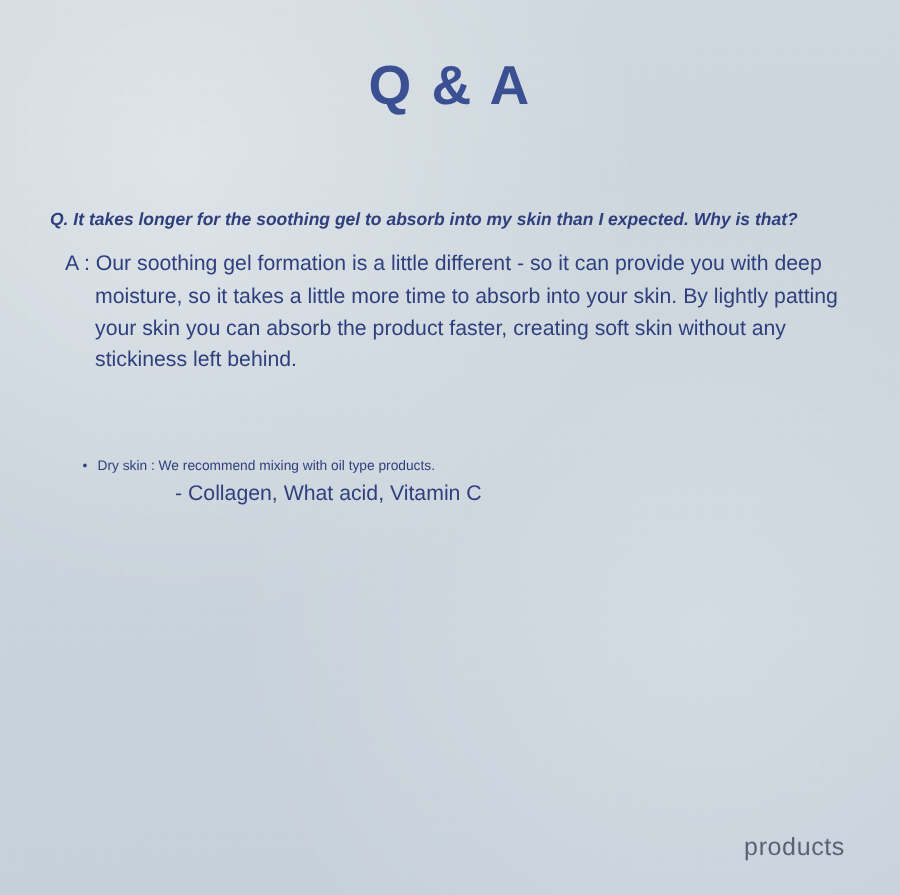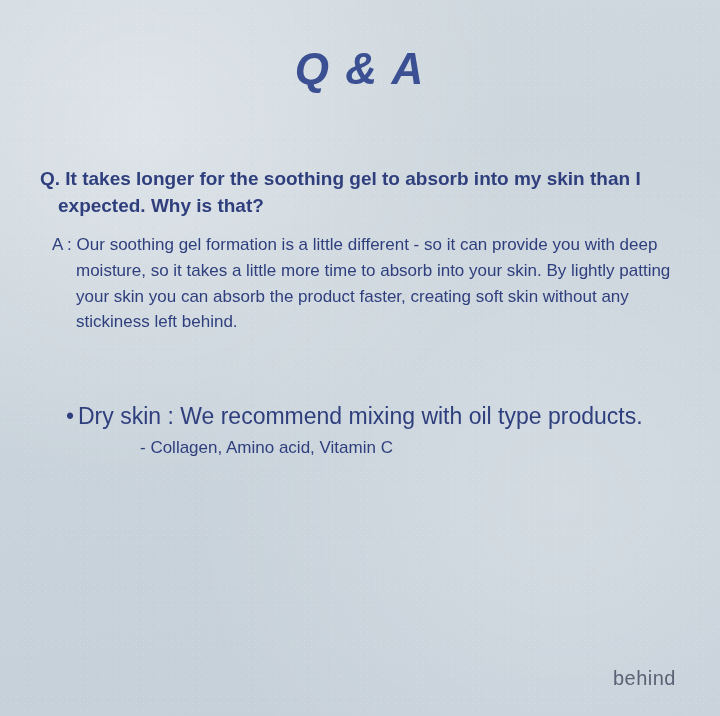--- a/index.html
+++ b/index.html
@@ -37,55 +37,55 @@
   .title {
     position: absolute;
     top: 44px;
     left: 0;
     width: 100%;
     text-align: center;
     font-size: 44px;
     font-weight: bold;
     letter-spacing: 2px;
     color: #3b4f93;
-    font-style: italic;
   }
   .content {
     position: absolute;
     top: 166px;
     left: 40px;
     width: 648px;
   }
   .qa-block {
     margin-bottom: 34px;
   }
   .question {
-    font-size: 19px;
+    font-size: 14px;
     font-weight: bold;
     color: #2f3f7d;
     line-height: 1.42;
     margin: 0 0 8px 0;
     padding-left: 18px;
     text-indent: -18px;
+    font-style: italic;
   }
   .answer {
     font-size: 17px;
     color: #2f3f7d;
     line-height: 1.52;
     margin: 12px;
     padding-left: 24px;
     text-indent: -24px;
   }
   .bullets {
     list-style: none;
     margin: 2px 0 0 0;
     padding: 0 0 0 26px;
   }
   .bullets li {
-    font-size: 23px;
+    font-size: 11px;
     color: #2f3f7d;
     line-height: 1.55;
     position: relative;
     padding-left: 12px;
   }
   .bullets li:before {
     content: "\2022";
     position: absolute;
     left: 0;
     top: 0;
@@ -121,19 +121,19 @@
       <p class="question">Q. It takes longer for the soothing gel to absorb into my skin than I expected. Why is that?</p>
       <p class="answer">A : Our soothing gel formation is a little different - so it can provide you with deep moisture, so it takes a little more time to absorb into your skin. By lightly patting your skin you can absorb the product faster, creating soft skin without any stickiness left behind.</p>
     </div>
 
     <div class="gap-1"></div>
 
     <div class="qa-block">
       <ul class="bullets">
         <li>Dry skin : We recommend mixing with oil type products.</li>
       </ul>
-      <p class="sub-note">- Collagen, Amino acid, Vitamin C</p>
+      <p class="sub-note">- Collagen, What acid, Vitamin C</p>
     </div>
 
   </div>
 
-  <div class="brand">behind</div>
+  <div class="brand">products</div>
 </div>
 
 </body></html>

